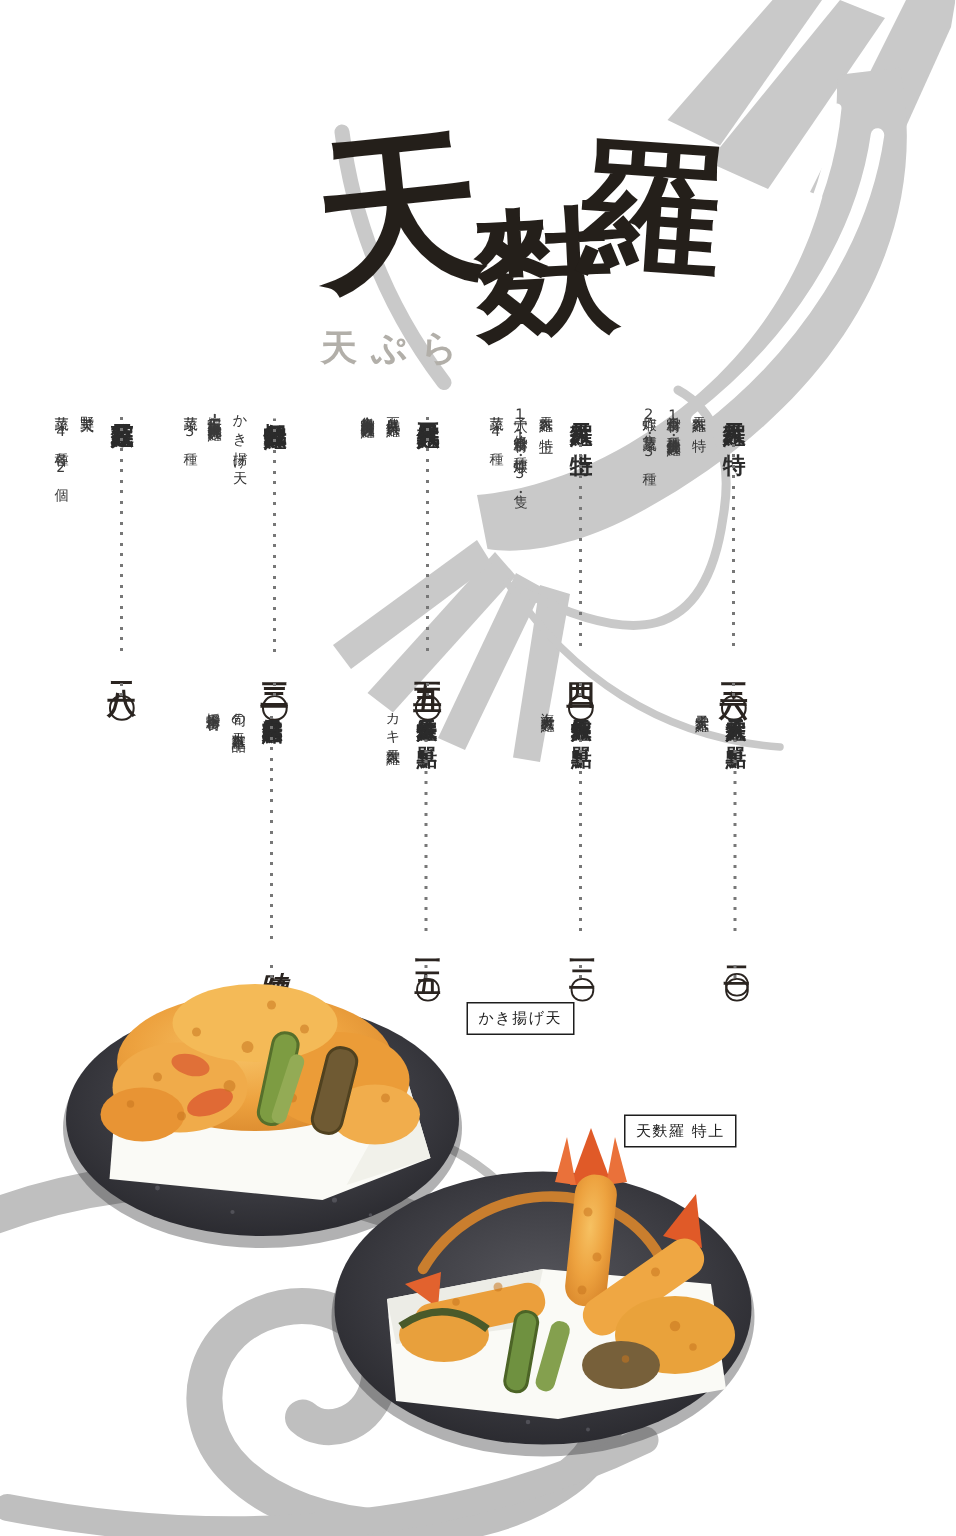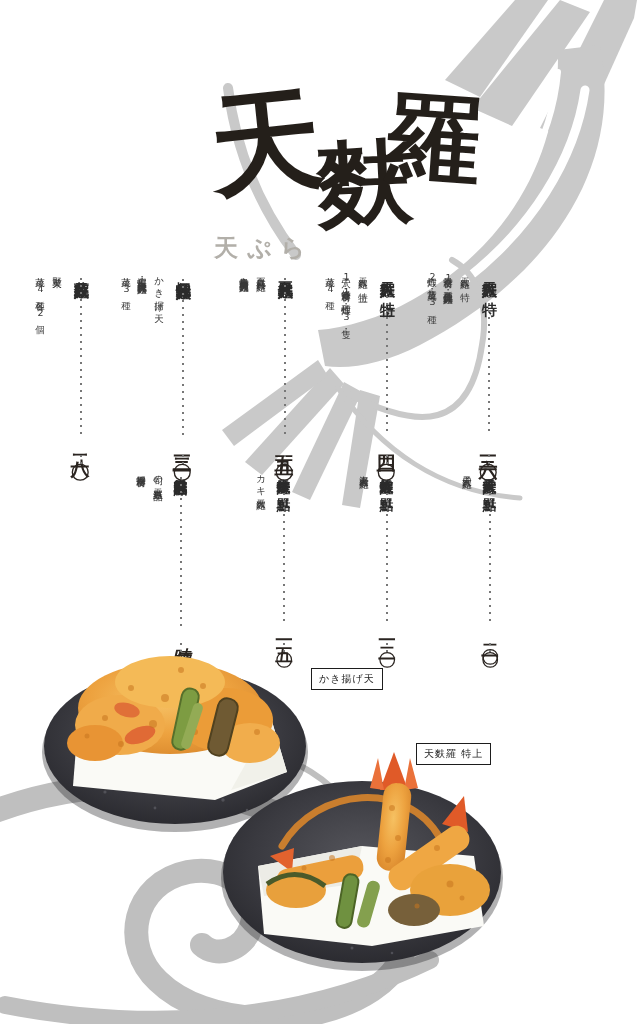--- a/index.html
+++ b/index.html
@@ -5,21 +5,21 @@
   html,body{margin:0;padding:0;background:#ffffff;}
   .page{position:relative;width:637px;height:1024px;background:#ffffff;overflow:hidden;
         font-family:"DejaVu Sans",sans-serif;}
   .bg-art{position:absolute;z-index:0;}
   
   .cal{position:absolute;z-index:2;font-family:"DejaVu Serif",serif;font-weight:700;
        color:#241f1a;line-height:1;}
   .cal-1{left:210px;top:86px;font-size:112px;transform:rotate(-6deg);}
   .cal-2{left:318px;top:136px;font-size:94px;transform:rotate(-3deg);}
   .cal-3{left:386px;top:92px;font-size:96px;transform:rotate(4deg);}
-  .furigana{position:absolute;left:214px;top:232px;z-index:2;font-size:24px;
+  .furigana{position:absolute;left:214px;top:216px;z-index:2;font-size:24px;
             letter-spacing:9px;color:#b2afa9;font-weight:600;}
   
   .row{position:absolute;right:135px;display:flex;flex-direction:row-reverse;
        justify-content:flex-start;z-index:2;}
   .row1{top:270px;gap:30px;}
   .row2{top:468px;gap:41px;}
   .item{writing-mode:vertical-rl;text-orientation:upright;}
   .row1 .item{width:72px;height:215px;}
   .row2 .item{width:62px;height:200px;}
   .main{display:flex;flex-direction:row;align-items:center;margin-left:5px;}

